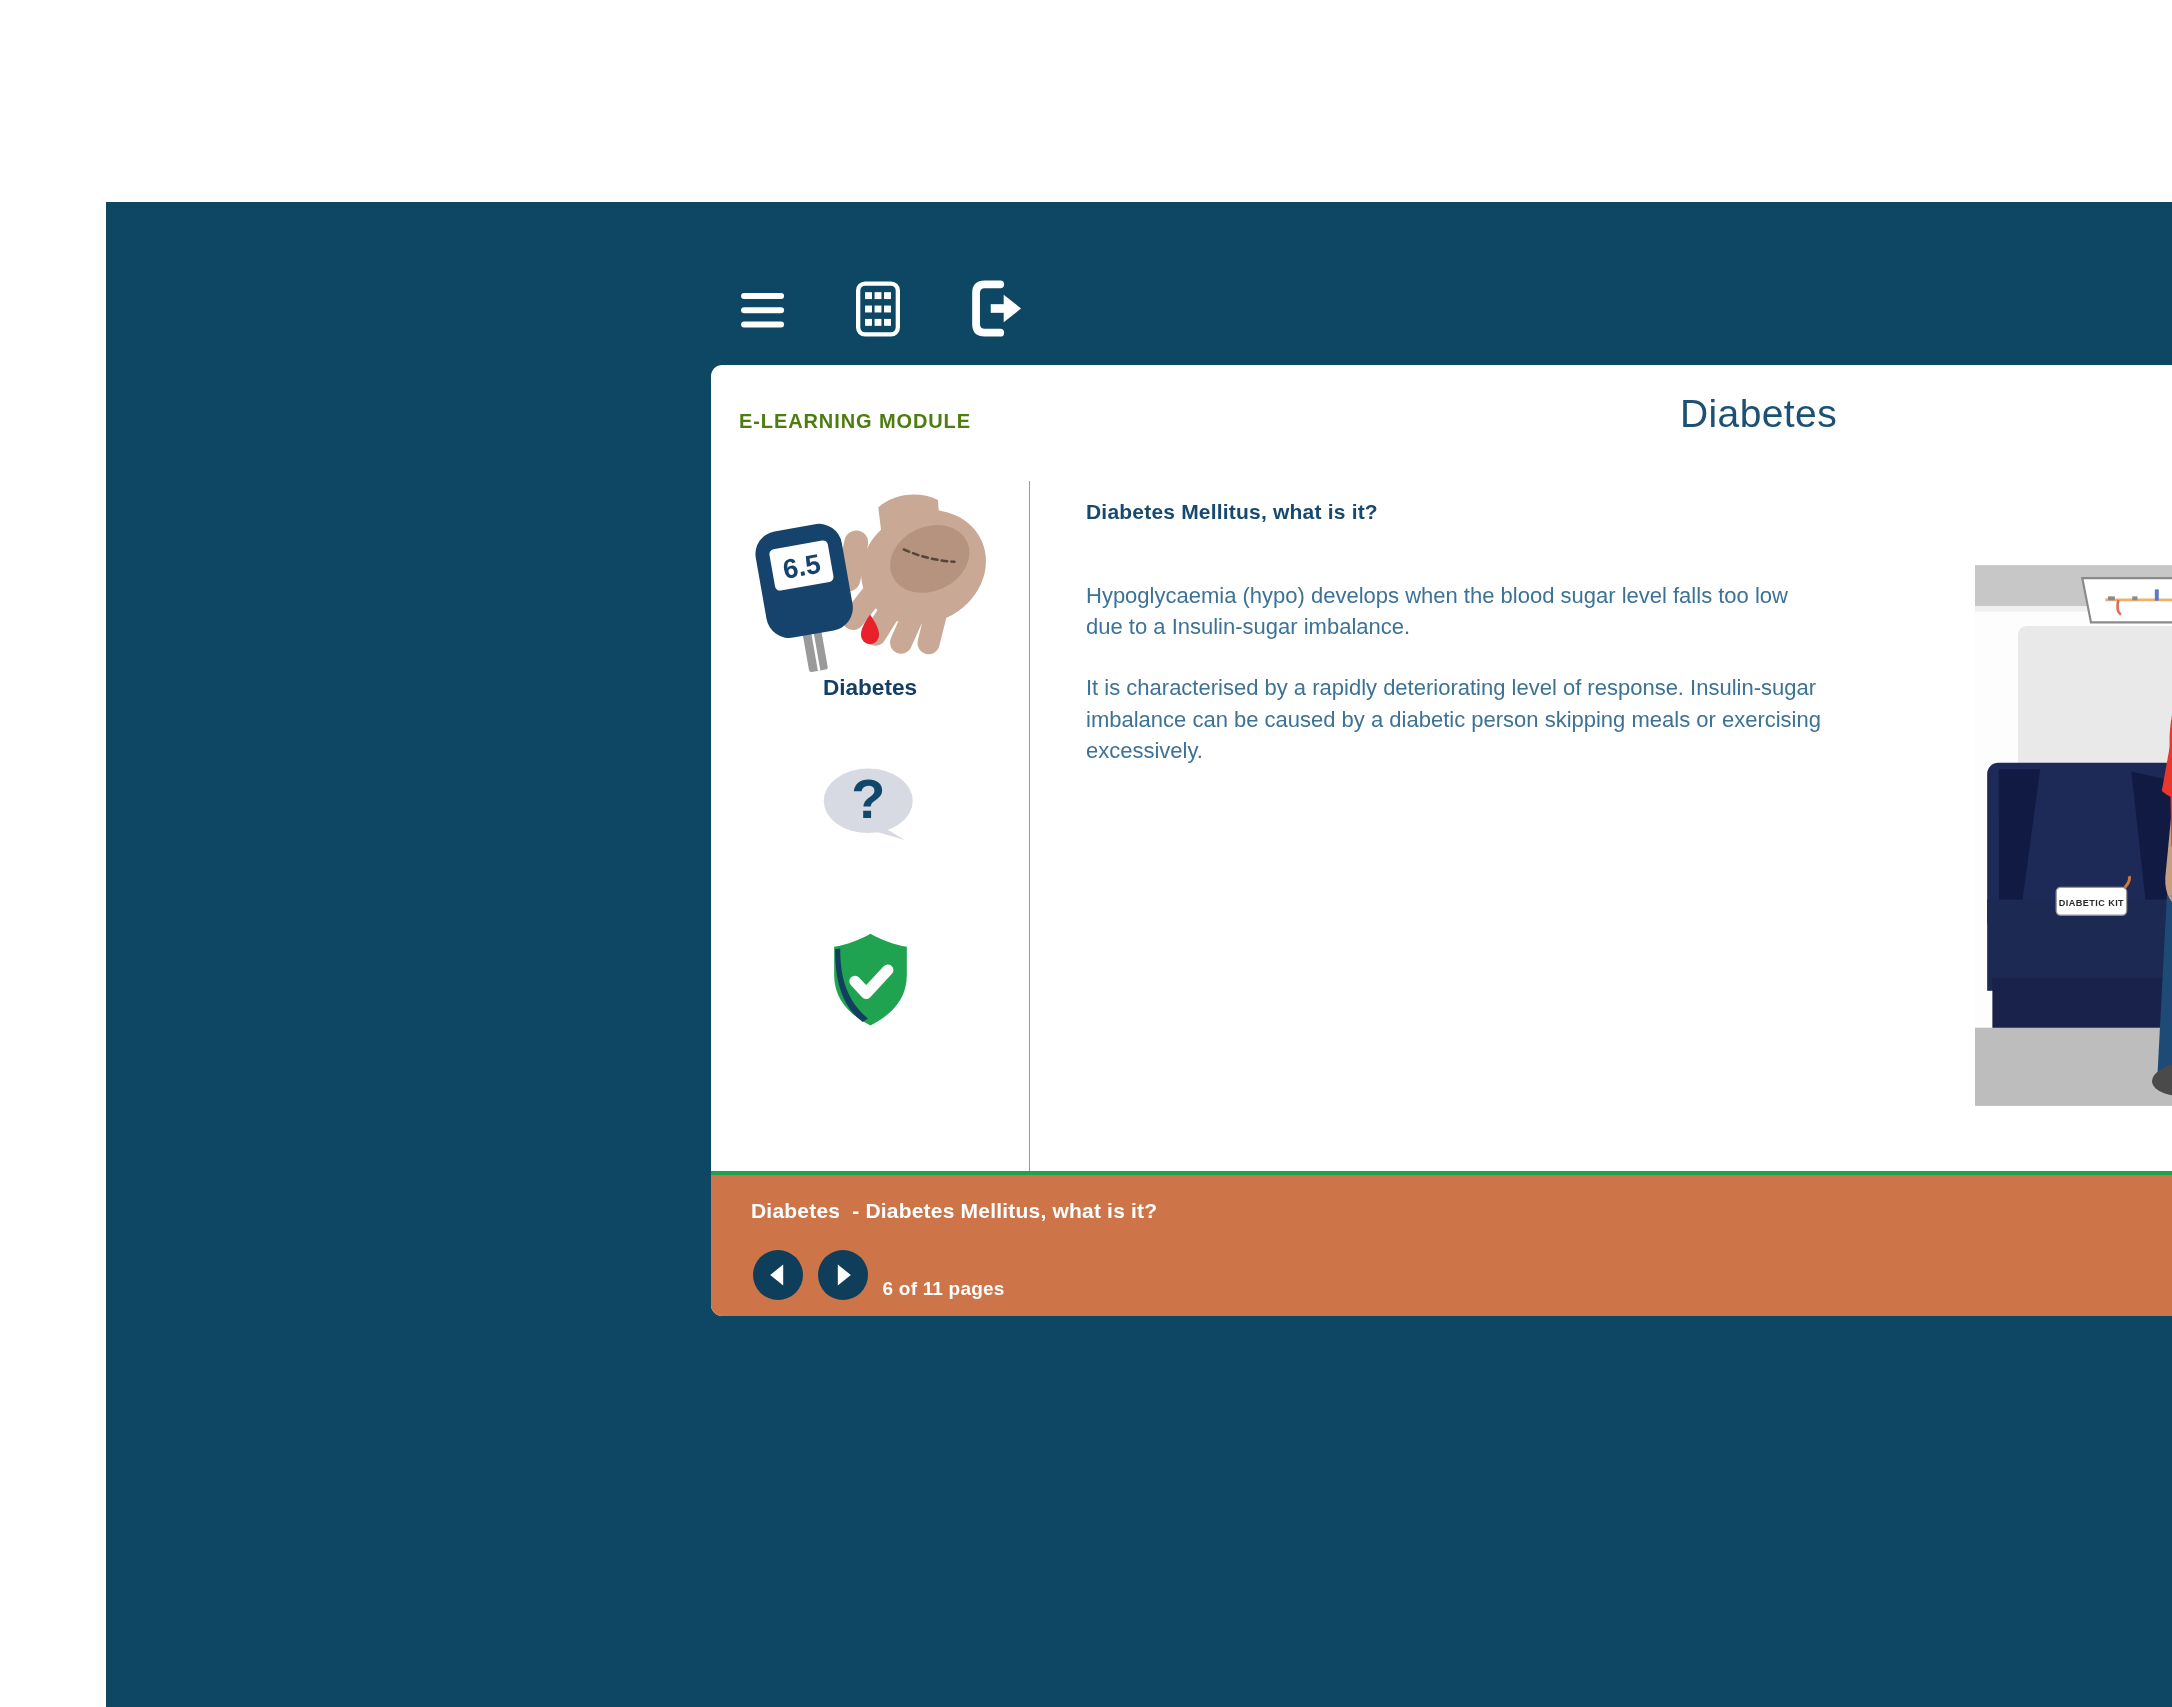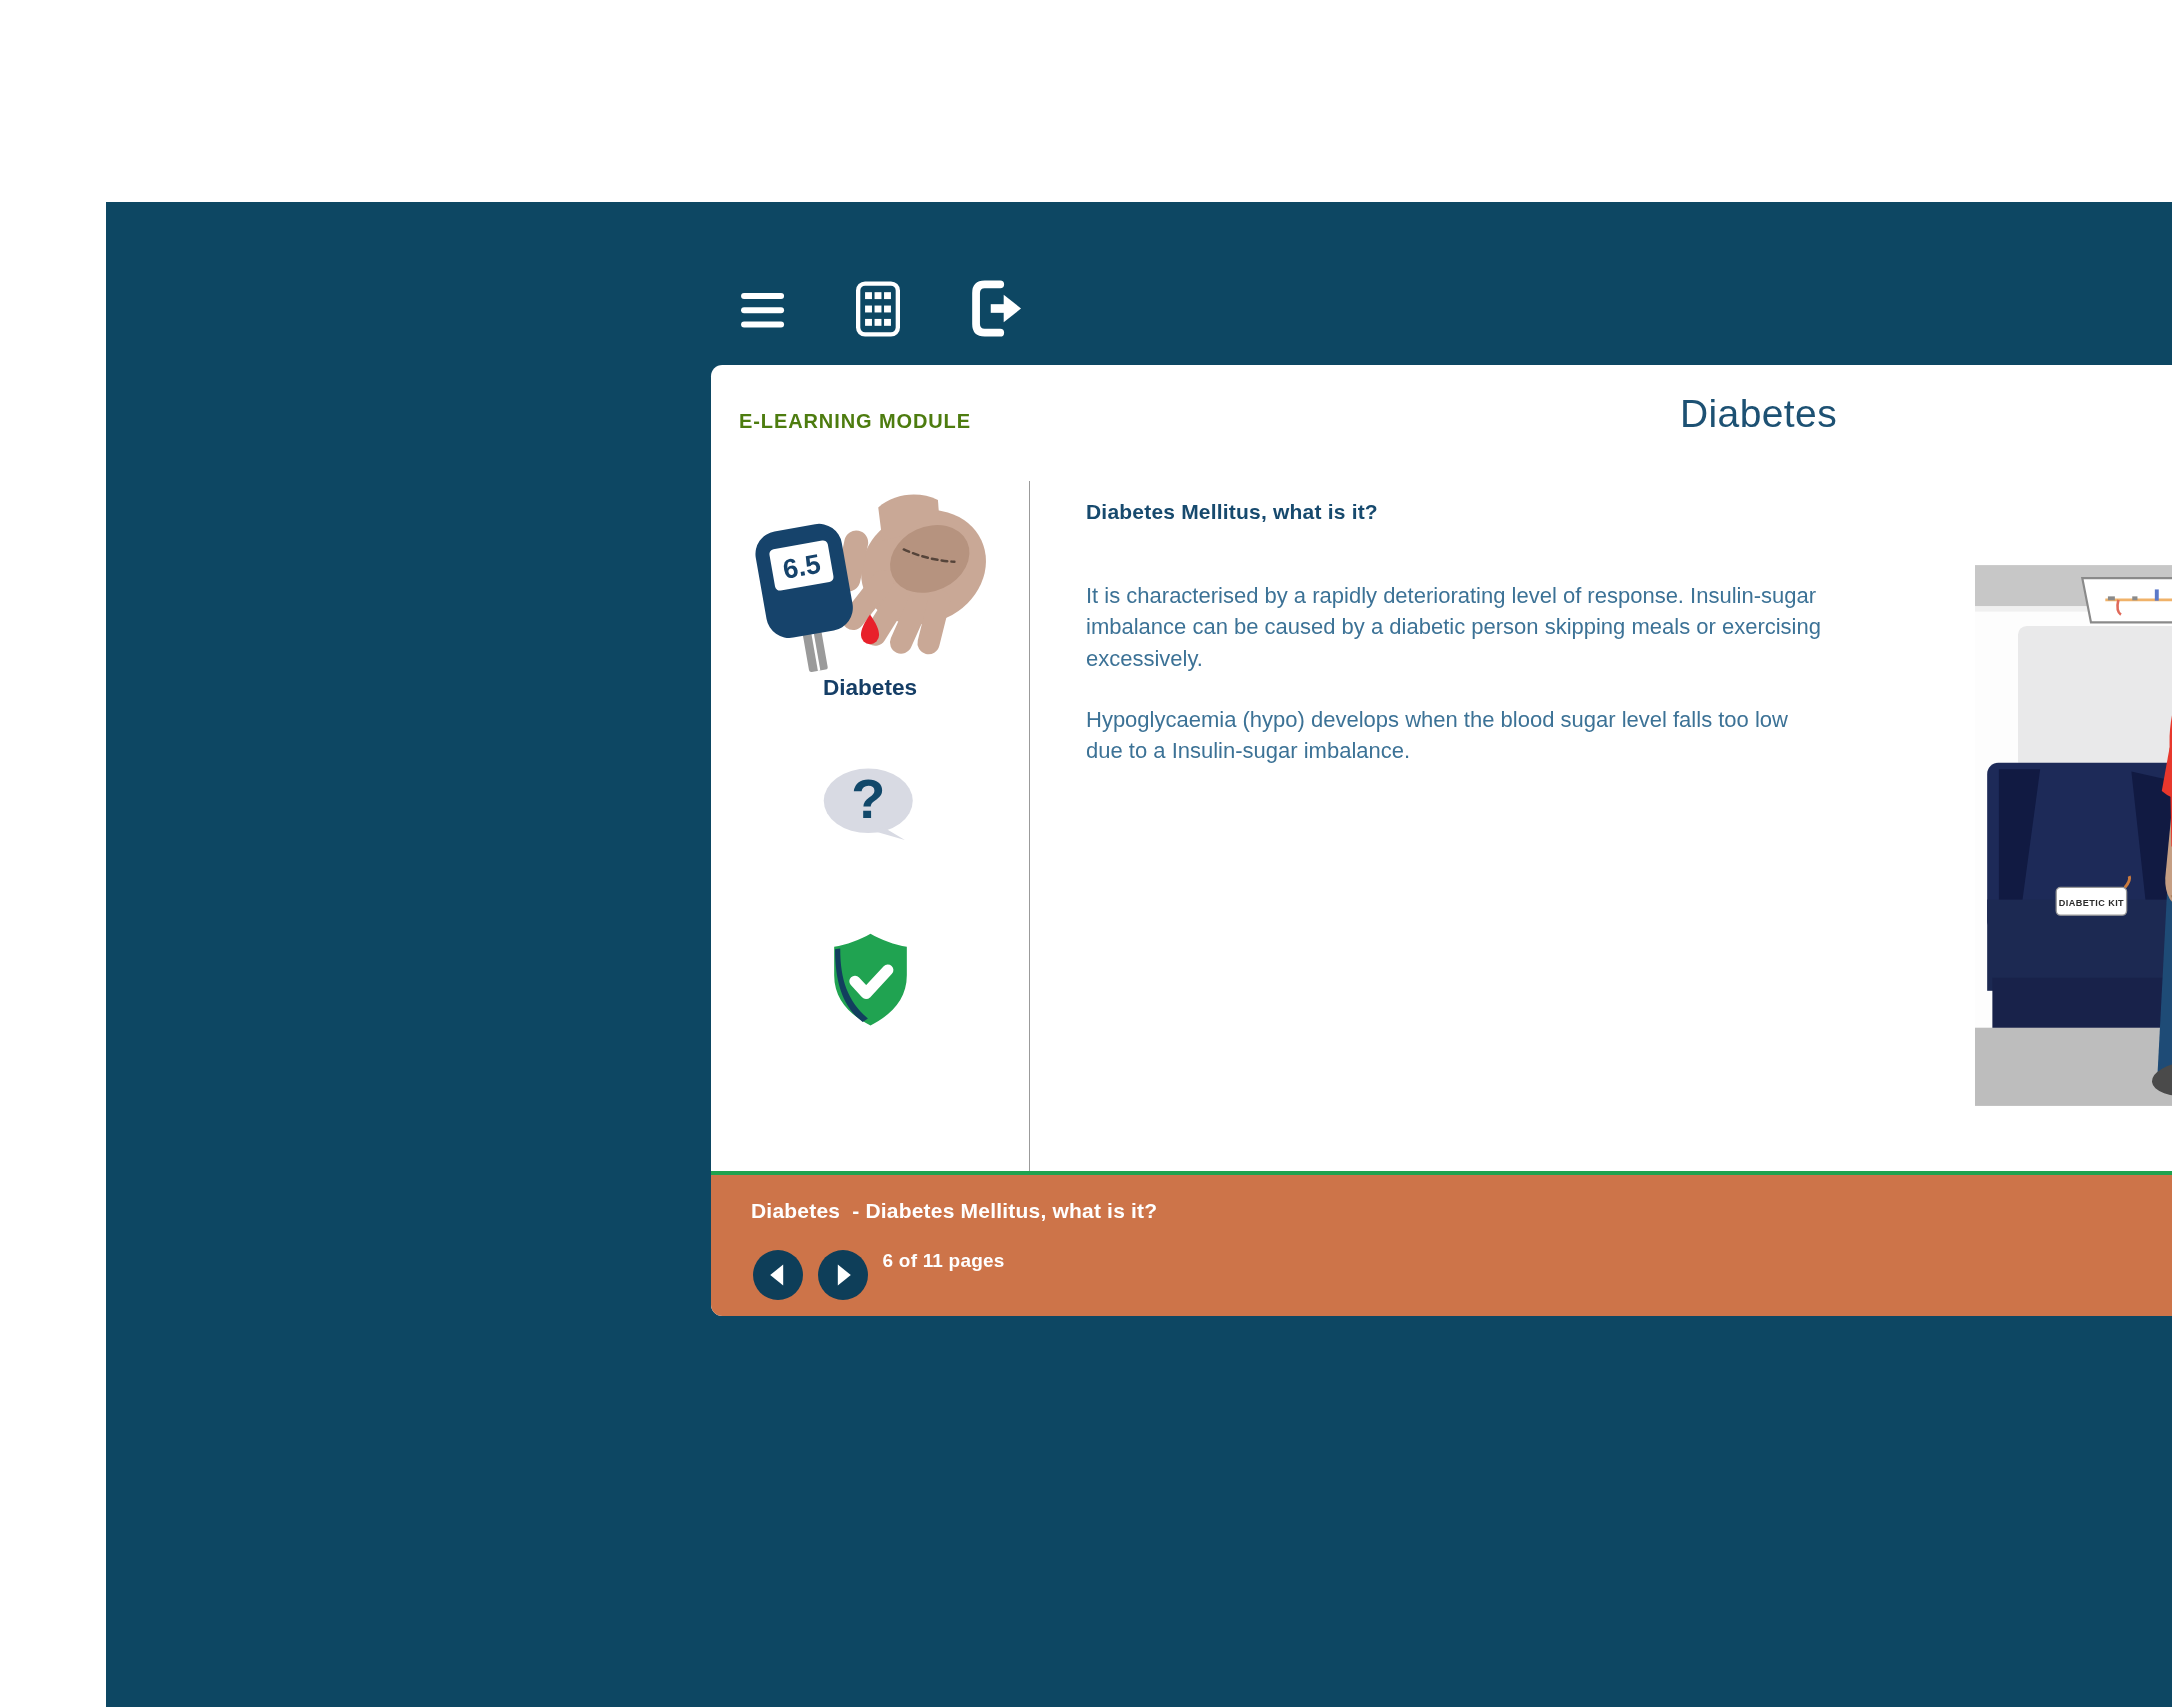--- a/index.html
+++ b/index.html
@@ -30,21 +30,21 @@
   .content h2 { font-size:21px; font-weight:bold; color:#174a6e; letter-spacing:0.2px; }
   .content .paras { margin-top:56px; width:739px; }
   .content p { font-size:22px; line-height:1.44; color:#3c7296; margin-bottom:29px; }
 
   .illustration { position:absolute; right:191px; top:84px; width:480px; height:541px; }
 
   .green-strip { height:3.9px; flex:0 0 auto; background:#1fa24f; }
 
   .card-footer { flex:1 1 auto; background:#cd7449; padding-left:40px; position:relative; }
   .breadcrumb { position:absolute; left:40px; top:24px; font-size:21px; color:#ffffff; white-space:pre; letter-spacing:0.2px;font-weight:bold; }
-  .nav-row { position:absolute; left:42px; top:75px; display:flex; align-items:flex-start; gap:14.8px; }
+  .nav-row { position:absolute; left:42px; top:75px; display:flex; align-items:flex-end; gap:14.8px; }
   .nav-btn { width:50px; height:50px; border-radius:50%; background:#0e3e59; display:flex; align-items:center; justify-content:center; cursor:pointer; }
   .page-status { font-size:19px; font-weight:bold; color:#ffffff; letter-spacing:0.2px; }
 </style>
 </head>
 <body>
 
 <div class="page">
   <div class="teal-bg"></div>
 
   <div class="toolbar">
@@ -129,22 +129,22 @@
             <path d="M50,2 C62,9 78,15 92,17 L92,50 C92,78 74,96 50,108 C26,96 8,78 8,50 L8,17 C22,15 38,9 50,2 Z" fill="#20a351"></path>
             <path d="M15,19 C15,56 24,80 47,100 L41,104 C19,88 9,60 9,20 Z" fill="#123f5e"></path>
             <polyline points="32,57 45,71 70,44" fill="none" stroke="#ffffff" stroke-width="13" stroke-linecap="round" stroke-linejoin="round"></polyline>
           </svg>
         </span>
       </div>
 
       <div class="content">
         <h2>Diabetes Mellitus, what is it?</h2>
         <div class="paras">
+          <p>Hypoglycaemia (hypo) develops when the blood sugar level falls too low due to a Insulin-sugar imbalance.</p>
           <p>It is characterised by a rapidly deteriorating level of response. Insulin-sugar imbalance can be caused by a diabetic person skipping meals or exercising excessively.</p>
-          <p>Hypoglycaemia (hypo) develops when the blood sugar level falls too low due to a Insulin-sugar imbalance.</p>
         </div>
 
         <div class="illustration">
           <svg width="480" height="541" viewBox="0 0 1105 1245">
 
             <rect x="0" y="0" width="1105" height="1245" fill="#fdfdfd"></rect>
             <rect x="99" y="140" width="792" height="330" rx="20" fill="#e9e9ea"></rect>
 
             <rect x="0" y="0" width="1105" height="95" fill="#c7c7c7"></rect>
             <rect x="0" y="95" width="1105" height="12" fill="#f0f0f0"></rect>

